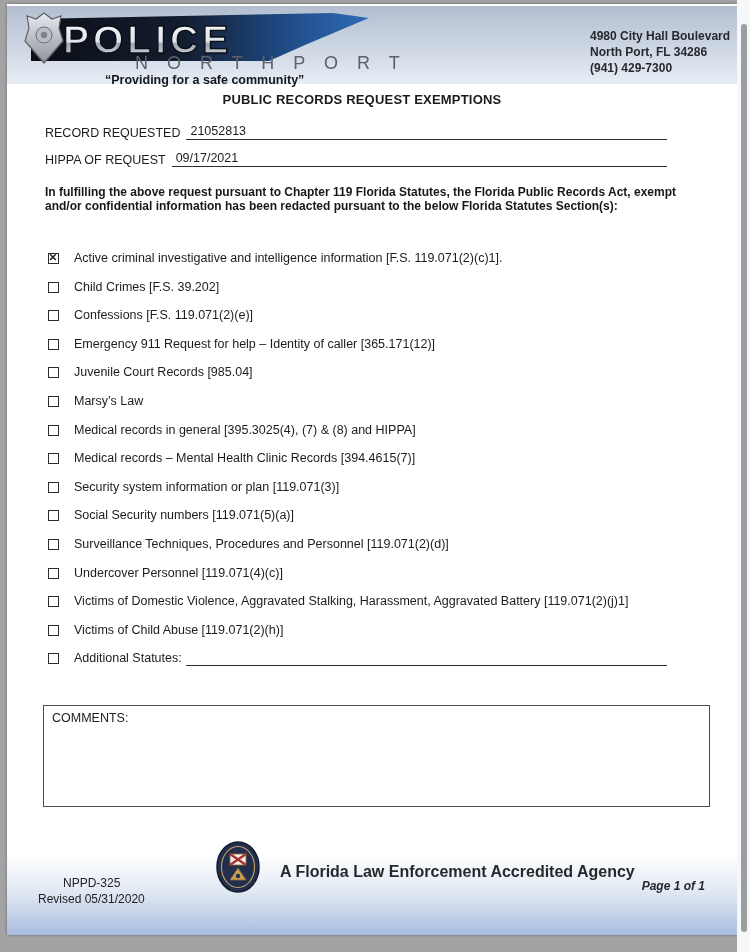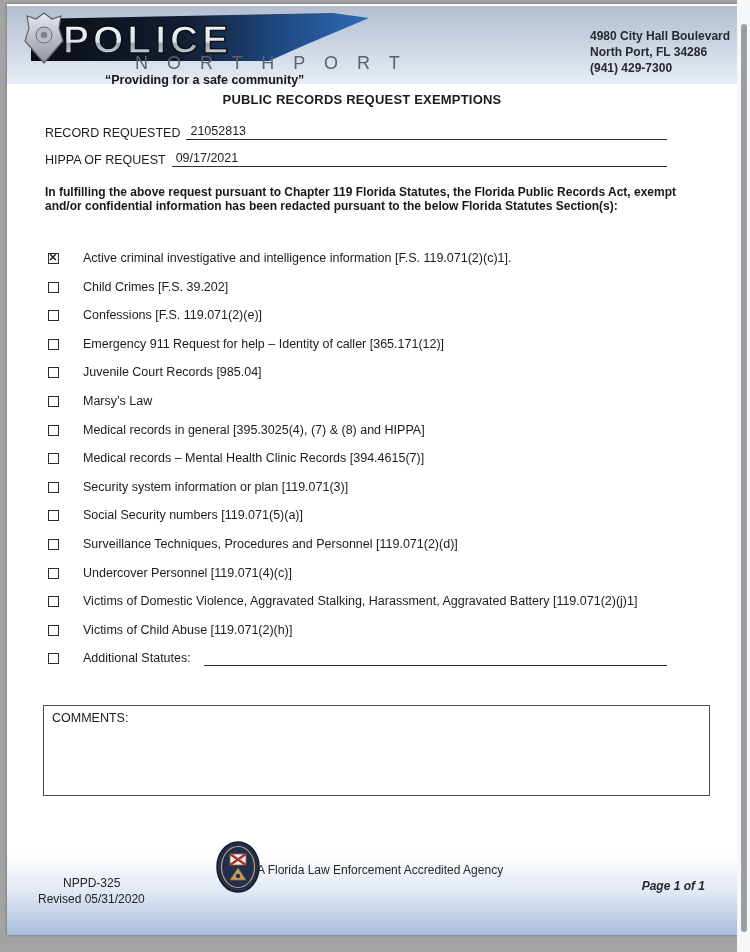--- a/index.html
+++ b/index.html
@@ -41,47 +41,47 @@
   .field-row .val {
     flex:1; border-bottom:1.2px solid #2e2e2e; padding:0 0 1px 4px; white-space:nowrap;margin-top:12px;
   }
   .row-record { top:119px; }
   .row-date   { top:146px; }
   .intro {
     position:absolute; left:38px; top:181px; width:640px;
     font-size:12px; font-weight:bold; line-height:14px; color:#17181a;
   }
   .exm-list { position:absolute; left:38px; top:247px; width:622px; }
-  .exm-row { display:flex; align-items:flex-start; height:28.6px; font-size:12.5px;gap:9px; }
+  .exm-row { display:flex; align-items:flex-start; height:28.6px; font-size:12.5px; }
   .cb {
     position:relative; width:11px; height:11px; margin:2px 0 0 3px; flex:0 0 11px;
     border:1.2px solid #2c2c2c; background:#fff; color:#1c1c1c;
   }
   .cb.checked::before {
     content:"\2715"; position:absolute; left:-0.5px; top:-2px;
     font-size:10.5px; font-weight:bold; line-height:11px;
   }
   .exm-label { margin-left:15px; white-space:nowrap; }
   .exm-line { display:none; }
   .exm-row.has-line .exm-line {
     display:block; flex:1; border-bottom:1.2px solid #2e2e2e; height:15px; margin-left:4px;
   }
   .comments-box {
-    position:absolute; left:36px; top:701px; width:667px; height:91px;
+    position:absolute; left:36px; top:701px; width:667px; height:102px;
     border:1.5px solid #4d4d4d; background:#fff;
   }
   .comments-label { padding:5px 0 0 8px; font-size:12.5px; color:#202020; }
   
   .ftr-band {
     position:absolute; left:0; right:0; top:851px; height:80px;
     background:linear-gradient(#fefefe 0%, #e2e9f4 45%, #a8bcde 100%);
   }
   .seal { position:absolute; left:208px; top:-15px; }
   .accred {
-    position:absolute; left:250px; top:8px; font-size:12px; font-weight:400; color:#26282c;
+    position:absolute; left:273px; top:8px; font-size:16px; font-weight:700; color:#26282c;
   }
   .form-no  { position:absolute; left:56px; top:21px; font-size:12px; color:#222; }
   .revised  { position:absolute; left:31px; top:37px; font-size:12px; color:#222; }
   .page-no  {
     position:absolute; right:32px; top:24px; font-size:12px; font-style:italic;
     font-weight:600; color:#25272b;
   }
   
   .scroll-track { position:absolute; right:0; top:0; width:13px; height:952px; background:#f6f7f8; }
   .scroll-thumb {

